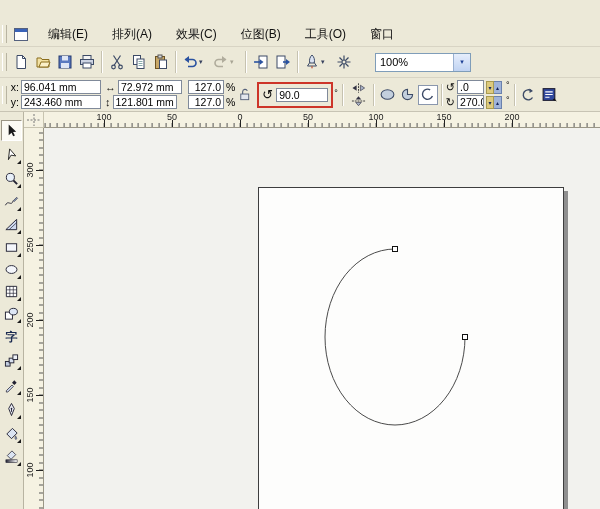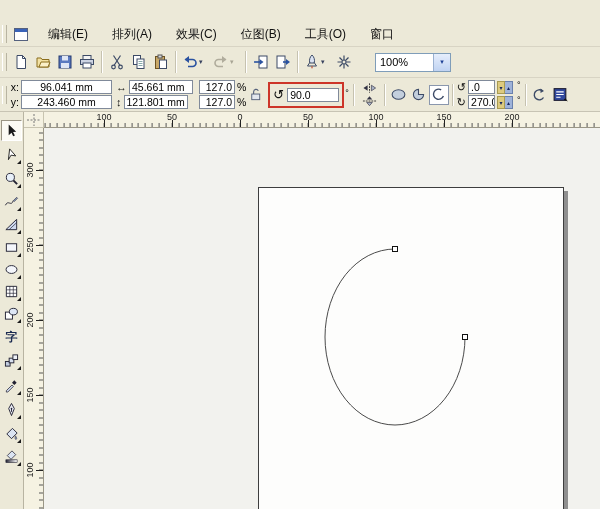--- a/index.html
+++ b/index.html
@@ -24,34 +24,34 @@
   .menu-item { padding:3px 12px; white-space:nowrap; cursor:default; font-size:12px; color:#111; }
 
   
   #toolbar { position:absolute; left:0; top:47px; width:600px; height:31px; background:#ece9d8;
     display:flex; align-items:center; border-bottom:1px solid #d8d4c4; }
   .tbtn { width:22px; height:22px; display:flex; align-items:center; justify-content:center; position:relative; }
   .tbtn.wide { width:31px; justify-content:flex-start; padding-left:2px; }
   .dd-arrow { font-size:7px; color:#37415e; margin-left:1px; }
   .dd-arrow.dis { color:#a8a494; }
   .vsep { width:2px; height:22px; margin:0 3px; border-left:1px solid #c6c2b0; border-right:1px solid #fff; }
-  #zoom-combo { margin-left:20px; width:76px; height:19px; background:#fff; border:1px solid #7f9db9;
+  #zoom-combo { margin-left:20px; width:96px; height:19px; background:#fff; border:1px solid #7f9db9;
     display:flex; align-items:center; }
   #zoom-combo .zval { flex:1; padding-left:4px; font-size:11px; }
   #zoom-combo .zbtn { width:17px; height:17px; background:linear-gradient(#e6eefc,#c0d3f2); border-left:1px solid #9ab0d0;
     display:flex; align-items:center; justify-content:center; color:#1c3f94; font-size:7px; }
 
   
   #propbar { position:absolute; left:0; top:78px; width:600px; height:34px; background:#ece9d8;
     display:flex; align-items:center; border-bottom:1px solid #c8c4b4; font-size:10.5px; }
   .pcol { display:flex; flex-direction:column; gap:1px; }
   .prow { display:flex; align-items:center; gap:2px; height:14px; }
   .plabel { width:9px; text-align:right; }
   .pfield { background:#fff; border:1px solid #808a9a; height:14px; padding:0 2px; white-space:nowrap; overflow:hidden; font-size:10.5px; line-height:12px; }
-  .f-pos { width:91px;text-align:center; } .f-size { width:64px; } .f-scale { width:36px; text-align:right; } .f-rot { width:52px; } .f-ang { width:27px; }
+  .f-pos { width:80px; } .f-size { width:64px; } .f-scale { width:36px; text-align:right; } .f-rot { width:52px; } .f-ang { width:27px; }
   .gicon { font-size:11px; line-height:1; color:#111; }
   .sq-btn { width:18px; height:24px; display:flex; align-items:center; justify-content:center; }
   #rot-box { display:flex; align-items:center; gap:3px; border:2px solid #cd3529; padding:1px 3px; height:26px; margin-left:4px; }
   .deg { font-size:9px; margin:0 1px 4px 1px; }
   .shape-btn { width:20px; height:20px; display:flex; align-items:center; justify-content:center; border:1px solid transparent; }
   .shape-btn.active { background:#fff; border:1px solid #8a97ad; }
   .spin { width:17px; height:13px; display:flex; }
   .spin span { width:8px; height:13px; font-size:6px; line-height:13px; text-align:center; color:#17265e; }
   .spin .s-dn { background:#ddca7e; border:1px solid #a89a50; }
   .spin .s-up { background:#9fb3d9; border:1px solid #6a81ad; border-left:none; }
@@ -211,21 +211,21 @@
         <span class="pfield f-pos">96.041 mm</span>
         </div>
       <div class="prow">
           <span class="plabel">y:</span>
         <span class="pfield f-pos">243.460 mm</span>
         </div>
     </div>
     <div class="pcol" style="margin-left:4px;">
       <div class="prow">
           <span class="gicon">↔</span>
-        <span class="pfield f-size">45.661 mm</span>
+        <span class="pfield f-size">72.972 mm</span>
         </div>
       <div class="prow">
           <span class="gicon">↕</span>
         <span class="pfield f-size">121.801 mm</span>
         </div>
     </div>
     <div class="pcol" style="margin-left:6px;">
       <div class="prow">
           <span class="pfield f-scale">127.0</span>
         <span>%</span>

